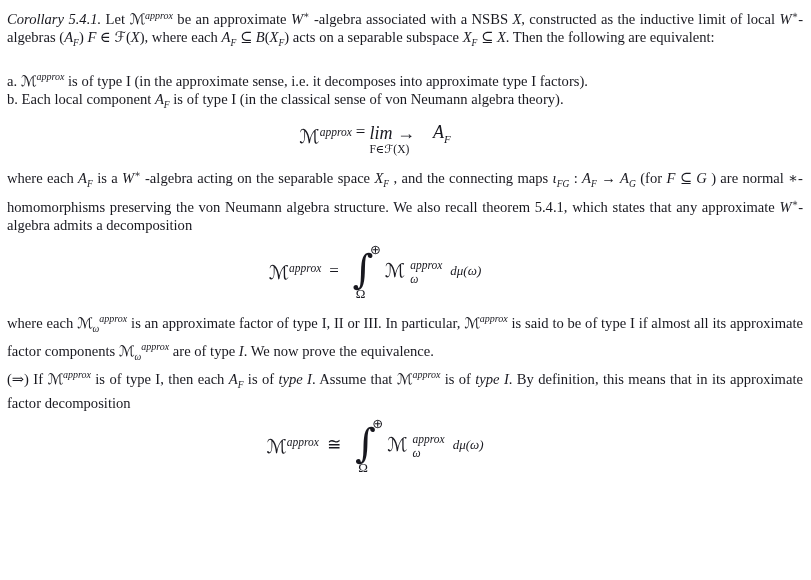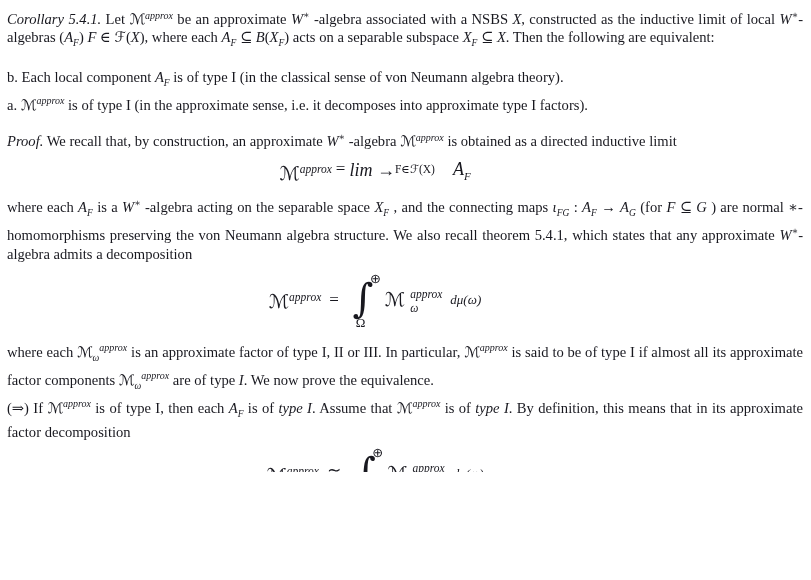--- a/index.html
+++ b/index.html
@@ -30,21 +30,21 @@
   
   .eq{text-align:center;transform:translateX(-30px);}
   .eq-scr{font-size:19px;font-family:"DejaVu Sans","DejaVu Serif",serif;}
   .eq-scrA{font-size:18px;font-style:italic;}
   .eq-sup{font-size:11.5px;vertical-align:7px;font-style:italic;}
   .eq-sub{font-size:11px;vertical-align:-5px;font-style:italic;}
   .eq-rel{font-size:17px;padding:0 4px;}
 
   #eq1{margin:9px 0 9px;}
   .eq1-inner{display:inline-flex;align-items:flex-start;}
-  .limstack{display:inline-flex;align-items:center;line-height:20px;}
+  .limstack{display:inline-flex;flex-direction:column;align-items:flex-start;line-height:20px;}
   .lim-row{font-size:18px;font-style:italic;}
   .lim-under{font-size:11.5px;line-height:13px;}
 
   #eq2{margin:11px 0 13px;}
   #eq3{margin:7px 0 7px;}
   .eqint-inner{display:inline-flex;align-items:center;height:52px;gap:4px;}
   .int-wrap{position:relative;display:inline-block;width:34px;height:52px;}
   .int-glyph{position:absolute;left:6px;top:2px;font-size:40px;line-height:44px;font-family:"DejaVu Serif",serif;font-weight:300;}
   .int-top{position:absolute;right:0px;top:-2px;font-size:13px;line-height:13px;font-family:"DejaVu Sans",sans-serif;}
   .int-bot{position:absolute;left:9px;bottom:-3px;font-size:13px;line-height:13px;}
@@ -59,25 +59,24 @@
 </style>
 </head>
 <body>
 
 <div class="page">
   <div class="content">
 
     <p class="para" id="p-corollary"><span class="r-i">Corollary 5.4.1.</span><span> Let </span><span class="r-scr">ℳ</span><span class="r-supi">approx</span><span> be an approximate </span><span class="r-m">W</span><span class="r-sup">∗</span><span> -algebra associated with a NSBS </span><span class="r-m">X</span><span>, constructed as the inductive limit of local </span><span class="r-m">W</span><span class="r-sup">∗</span><span>-algebras (</span><span class="r-scrA">A</span><span class="r-subi">F</span><span>) </span><span class="r-m">F</span><span> ∈ </span><span class="r-scr">ℱ</span><span>(</span><span class="r-m">X</span><span>), where each </span><span class="r-scrA">A</span><span class="r-subi">F</span><span> ⊆ </span><span class="r-m">B</span><span>(</span><span class="r-m">X</span><span class="r-subi">F</span><span>) acts on a separable subspace </span><span class="r-m">X</span><span class="r-subi">F</span><span> ⊆ </span><span class="r-m">X</span><span>. Then the following are equivalent:</span></p>
 
     <div id="p-ab">
+      <p class="para"><span>a. </span><span class="r-scr">ℳ</span><span class="r-supi">approx</span><span> is of type I (in the approximate sense, i.e. it decomposes into approximate type I factors).</span></p>
       <p class="para"><span>b. Each local component </span><span class="r-scrA">A</span><span class="r-subi">F</span><span> is of type I (in the classical sense of von Neumann algebra theory).</span></p>
-      <p class="para"><span>a. </span><span class="r-scr">ℳ</span><span class="r-supi">approx</span><span> is of type I (in the approximate sense, i.e. it decomposes into approximate type I factors).</span></p>
     </div>
 
-    <p class="para" id="p-proof"><span class="r-i">Proof.</span><span> We recall that, by construction, an approximate </span><span class="r-m">W</span><span class="r-sup">∗</span><span> -algebra </span><span class="r-scr">ℳ</span><span class="r-supi">approx</span><span> is obtained as a directed inductive limit</span></p>
 
     <div class="eq" id="eq1">
       <span class="eq1-inner">
         <span><span class="eq-scr">ℳ</span><span class="eq-sup">approx</span></span>
         <span class="eq-rel">=</span>
         <span class="limstack">
           <span class="lim-row">lim →</span>
           <span class="lim-under">F∈ℱ(X)</span>
         </span>
         <span style="margin-left:18px;"><span class="eq-scrA">A</span><span class="eq-sub">F</span></span>

